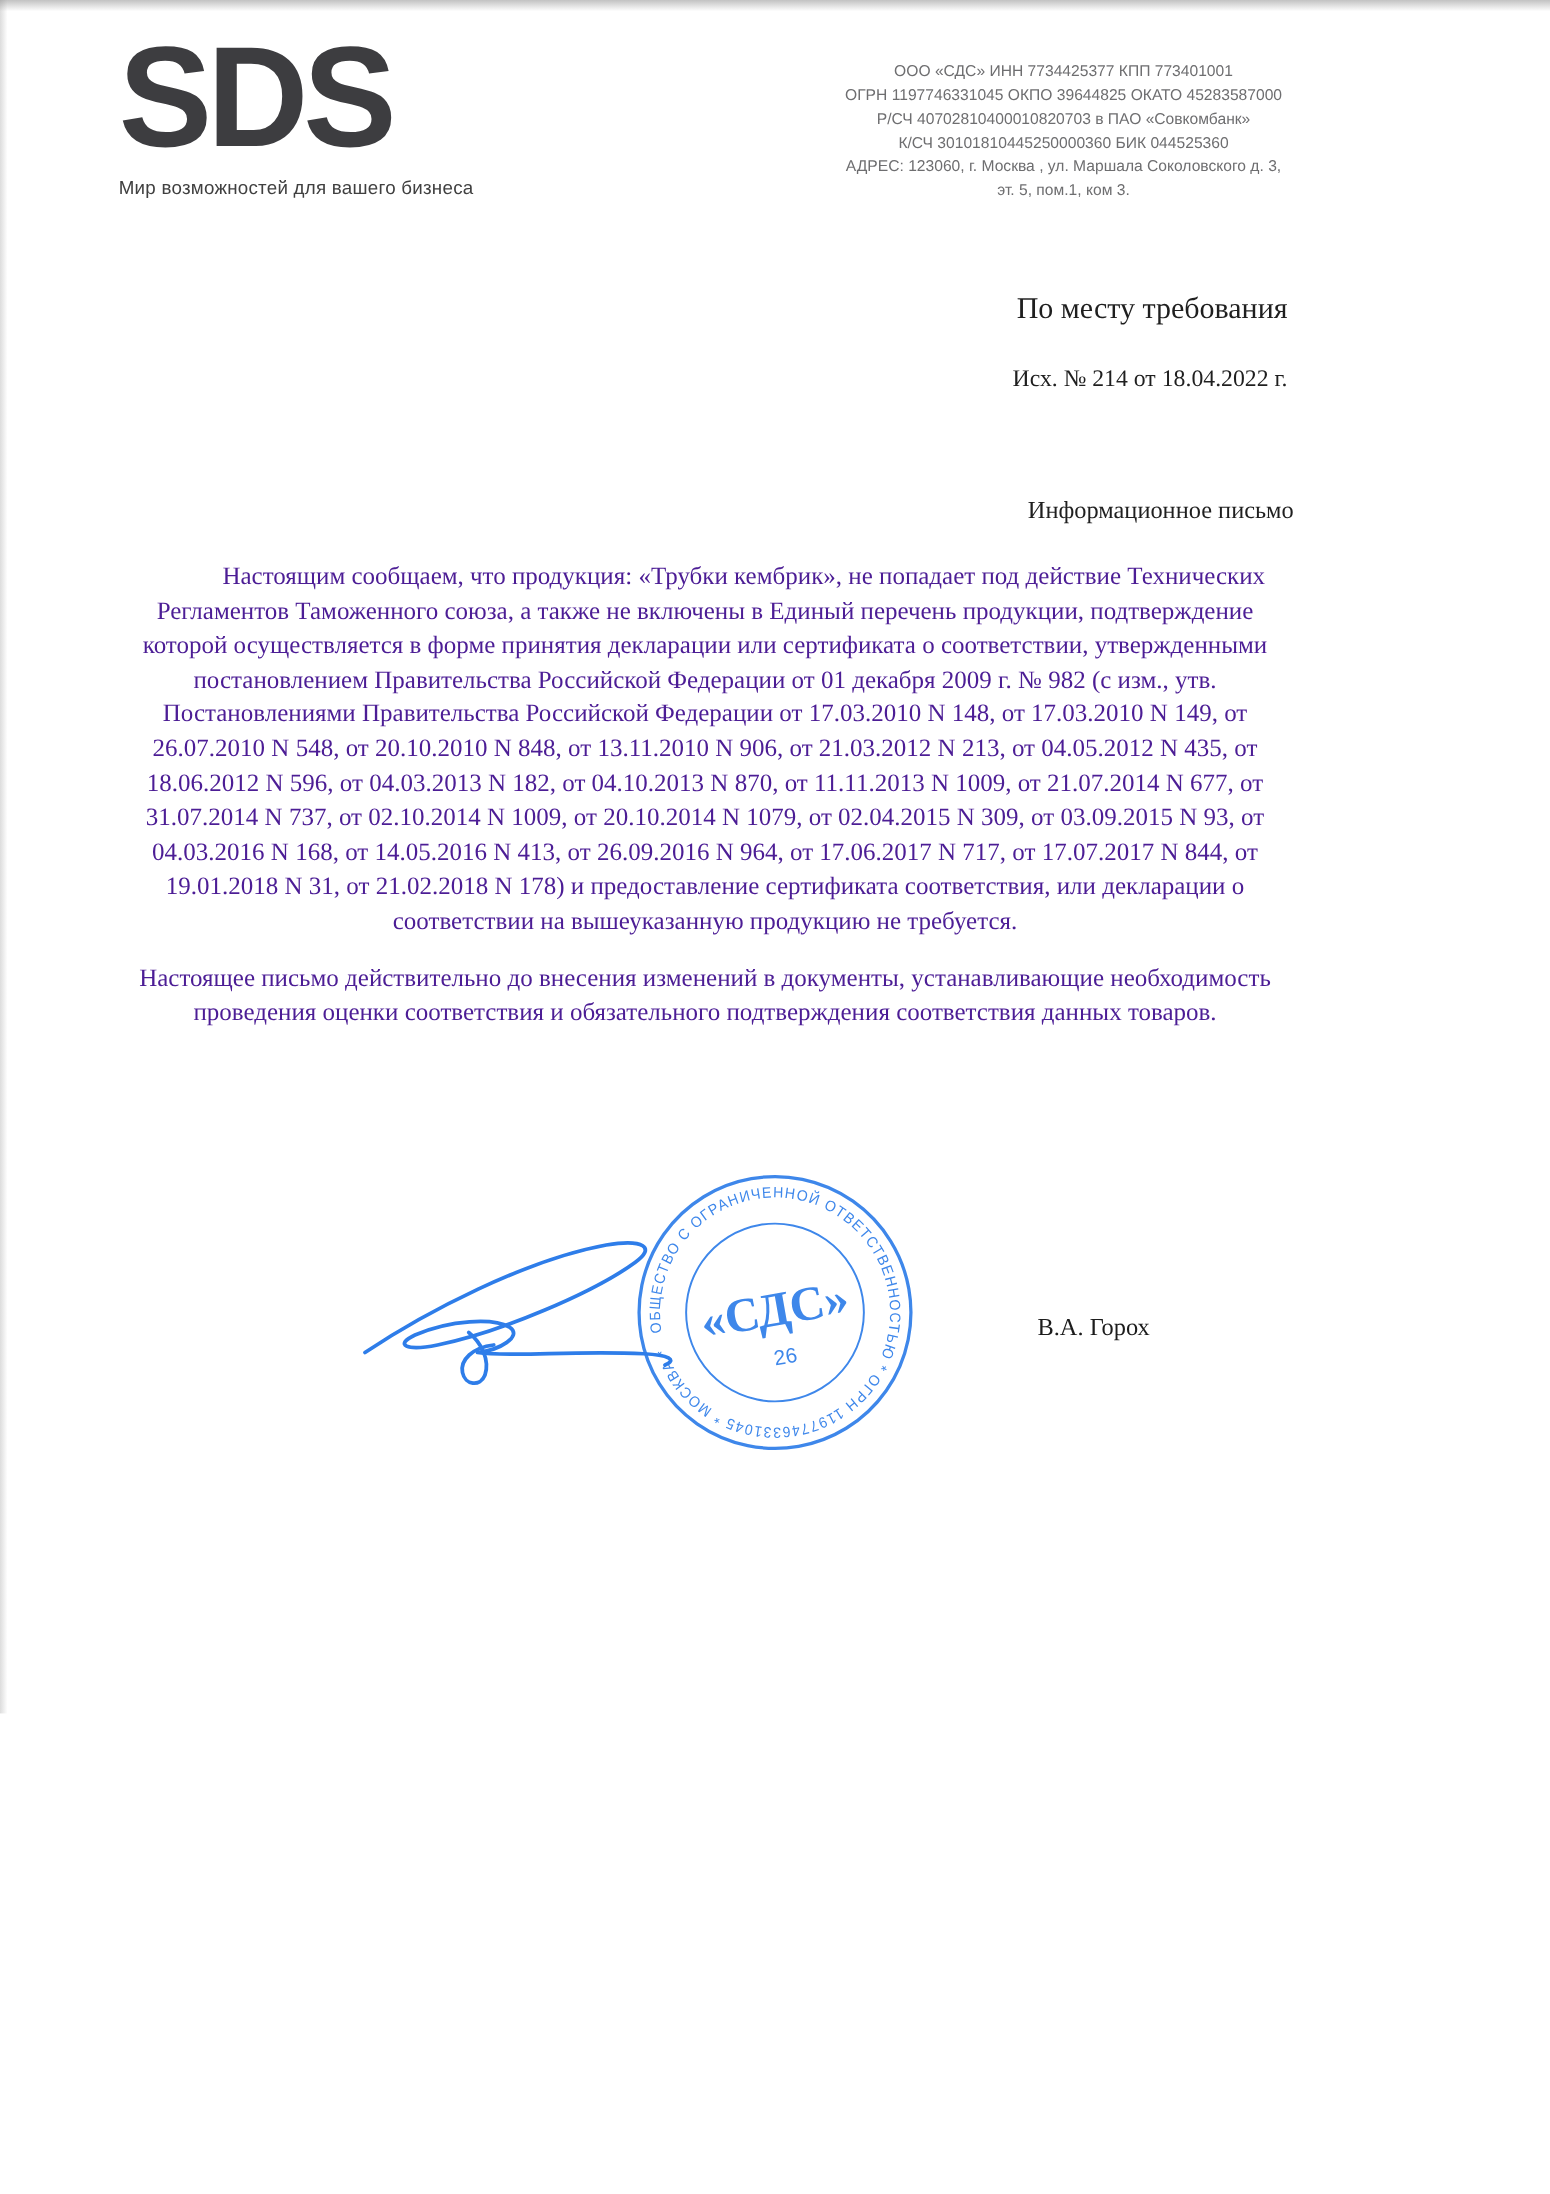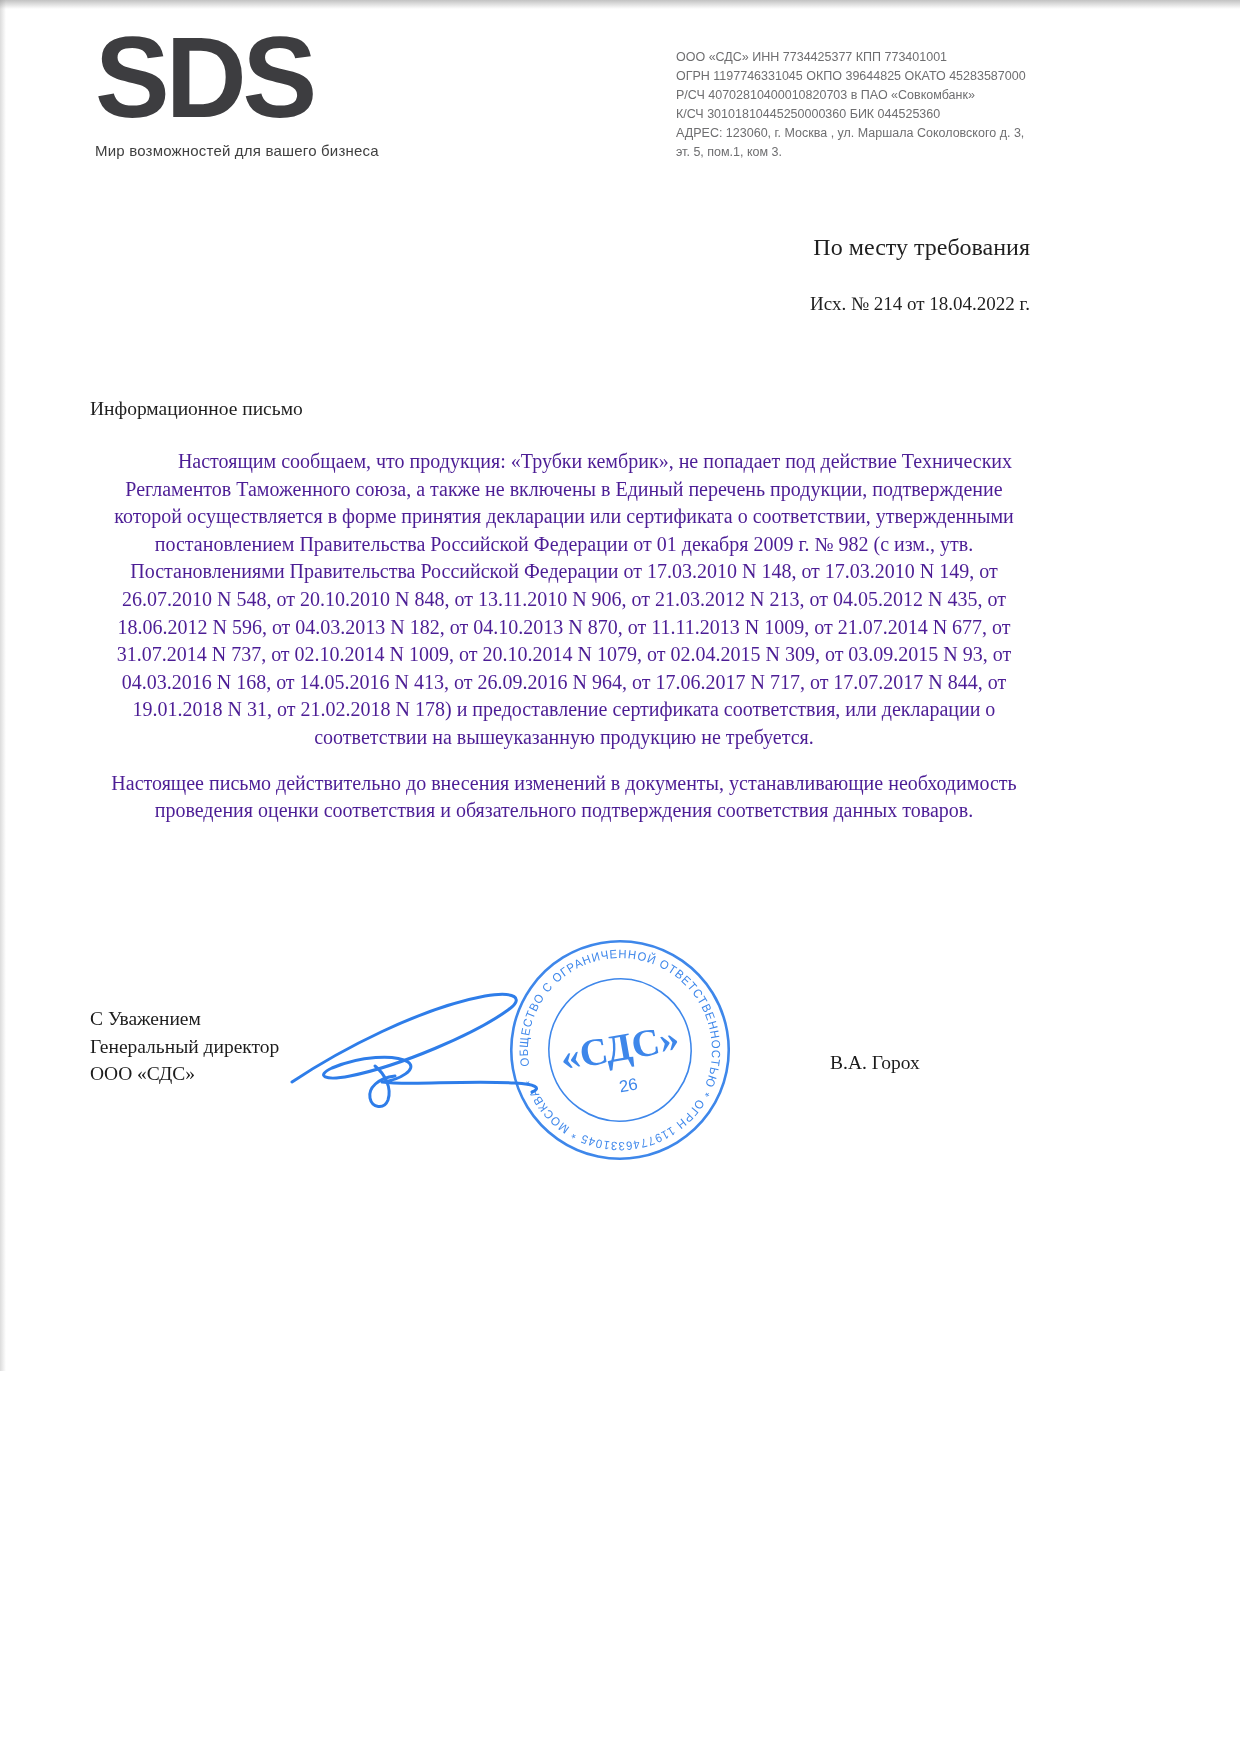--- a/index.html
+++ b/index.html
@@ -41,36 +41,37 @@
     margin-top: 8px;
     letter-spacing: 0.2px;
   }
   .letterhead-details {
     position: absolute; left: 676px; top: 48px;
     font-family: "Liberation Sans", sans-serif;
     font-size: 12.5px;
     line-height: 19px;
     color: #6e6e70;
     white-space: nowrap;
+    text-align: center;
   }
 
   
   .meta-recipient {
     position: absolute; right: 210px; top: 234px;
     font-size: 24px; color: #1f1f1f;
   }
   .meta-reference {
     position: absolute; right: 210px; top: 293px;
     font-size: 19px; color: #1f1f1f;
   }
 
   
   .doc-title {
     position: absolute; left: 90px; top: 398px; width: 945px;
-    text-align: left;
+    text-align: right;
     font-size: 19.5px;
     color: #1f1f1f;
   }
 
   
   .doc-body {
     position: absolute; left: 90px; top: 448px; width: 948px;
     font-size: 20px;
     line-height: 27.6px;
     color: #4c1d95;
@@ -129,25 +130,20 @@
   <div class="meta-recipient">По месту требования</div>
   <div class="meta-reference">Исх. № 214 от 18.04.2022 г.</div>
 
   <div class="doc-title">Информационное письмо</div>
 
   <div class="doc-body">
     <p class="para-1">Настоящим сообщаем, что продукция: «Трубки кембрик», не попадает под действие Технических Регламентов Таможенного союза, а также не включены в Единый перечень продукции, подтверждение которой осуществляется в форме принятия декларации или сертификата о соответствии, утвержденными постановлением Правительства Российской Федерации от 01 декабря 2009 г. № 982 (с изм., утв. Постановлениями Правительства Российской Федерации от 17.03.2010 N 148, от 17.03.2010 N 149, от 26.07.2010 N 548, от 20.10.2010 N 848, от 13.11.2010 N 906, от 21.03.2012 N 213, от 04.05.2012 N 435, от 18.06.2012 N 596, от 04.03.2013 N 182, от 04.10.2013 N 870, от 11.11.2013 N 1009, от 21.07.2014 N 677, от 31.07.2014 N 737, от 02.10.2014 N 1009, от 20.10.2014 N 1079, от 02.04.2015 N 309, от 03.09.2015 N 93, от 04.03.2016 N 168, от 14.05.2016 N 413, от 26.09.2016 N 964, от 17.06.2017 N 717, от 17.07.2017 N 844, от 19.01.2018 N 31, от 21.02.2018 N 178) и предоставление сертификата соответствия, или декларации о соответствии на вышеуказанную продукцию не требуется.</p>
     <p class="para-2">Настоящее письмо действительно до внесения изменений в документы, устанавливающие необходимость проведения оценки соответствия и обязательного подтверждения соответствия данных товаров.</p>
   </div>
 
-  <div class="closing-block">
-    <div>С Уважением</div>
-    <div>Генеральный директор</div>
-    <div>ООО «СДС»</div>
-  </div>
 
   <div class="signer-name">В.А. Горох</div>
 
   <svg class="signature-svg" viewBox="0 0 290 150">
     <g fill="none" stroke="#2e7de9" stroke-width="3" stroke-linecap="round" stroke-linejoin="round">
       <path d="M 12,112 C 60,80 140,38 205,26 C 235,21 245,28 228,40 C 195,64 120,96 70,106 C 45,111 35,106 52,98 C 80,86 115,84 128,92 C 138,99 120,110 102,112 C 130,116 180,110 235,113 C 255,114 262,118 252,122"></path>
       <path d="M 95,96 C 105,104 112,118 108,130 C 104,140 92,138 90,128 C 88,118 98,108 115,106"></path>
     </g>
   </svg>
 

